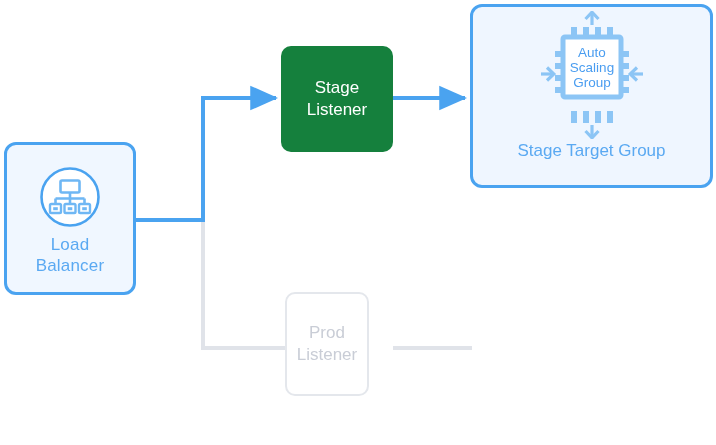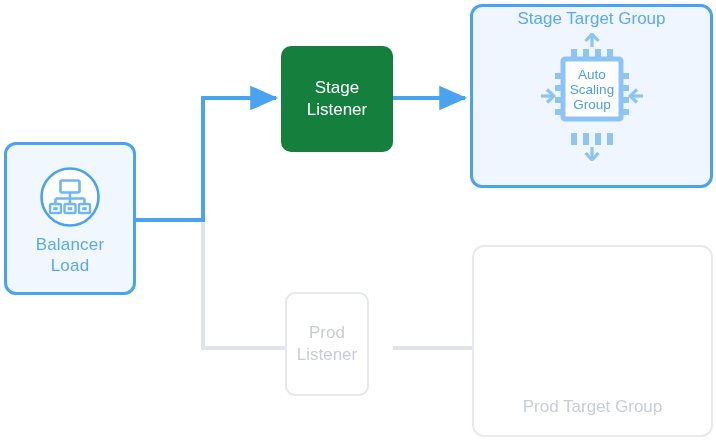--- a/index.html
+++ b/index.html
@@ -156,41 +156,40 @@
         <path d="M 31 26.5 L 31 32.5 M 16.5 32.5 L 45.5 32.5 M 16.5 32.5 L 16.5 37.5 M 31 32.5 L 31 37.5 M 45.5 32.5 L 45.5 37.5" fill="none" stroke="#6fb7f4" stroke-width="2.6" stroke-linecap="butt"></path>
         <rect x="11" y="38" width="11" height="9" rx="1.3" fill="none" stroke="#6fb7f4" stroke-width="2.4"></rect>
         <rect x="25.5" y="38" width="11" height="9" rx="1.3" fill="none" stroke="#6fb7f4" stroke-width="2.4"></rect>
         <rect x="40" y="38" width="11" height="9" rx="1.3" fill="none" stroke="#6fb7f4" stroke-width="2.4"></rect>
         <rect x="14.2" y="41.2" width="4.6" height="3" fill="#6fb7f4"></rect>
         <rect x="28.7" y="41.2" width="4.6" height="3" fill="#6fb7f4"></rect>
         <rect x="43.2" y="41.2" width="4.6" height="3" fill="#6fb7f4"></rect>
       </svg>
     </div>
     <div id="lb-label">
+      <div>Load</div>
       <div>Balancer</div>
-      <div>Load</div>
     </div>
   </div>
 
   <div class="node" id="stage-listener">
     <div>
       <div>Stage</div>
       <div>Listener</div>
     </div>
   </div>
 
   <div class="node" id="prod-listener">
     <div>
       <div>Prod</div>
       <div>Listener</div>
     </div>
   </div>
 
   <div class="node" id="stage-target-group">
-    <div id="stg-label">Stage Target Group</div>
     <div id="stg-icon-wrap">
       <svg viewBox="0 0 150 128" width="150" height="128" xmlns="http://www.w3.org/2000/svg">
 
         <g fill="#8cc5f5">
 
           <rect x="54" y="16" width="6" height="12"></rect>
           <rect x="66" y="16" width="6" height="12"></rect>
           <rect x="78" y="16" width="6" height="12"></rect>
           <rect x="90" y="16" width="6" height="12"></rect>
 
@@ -221,19 +220,17 @@
           <path d="M 68.5 8 L 75 1.2 L 81.5 8" stroke-width="3.2"></path>
           <path d="M 75 114 L 75 126"></path>
           <path d="M 68.5 120 L 75 126.8 L 81.5 120"></path>
           <path d="M 24 63 L 36 63"></path>
           <path d="M 30 56.5 L 36.8 63 L 30 69.5"></path>
           <path d="M 126 63 L 114 63"></path>
           <path d="M 120 56.5 L 113.2 63 L 120 69.5"></path>
         </g>
       </svg>
     </div>
-  </div>
-
-  <div class="node" id="prod-target-group">
-    <div id="ptg-label">Prod Target Group</div>
-  </div>
+    <div id="stg-label">Stage Target Group</div>
+  </div>
+
 
 </div>
 
 </body></html>

